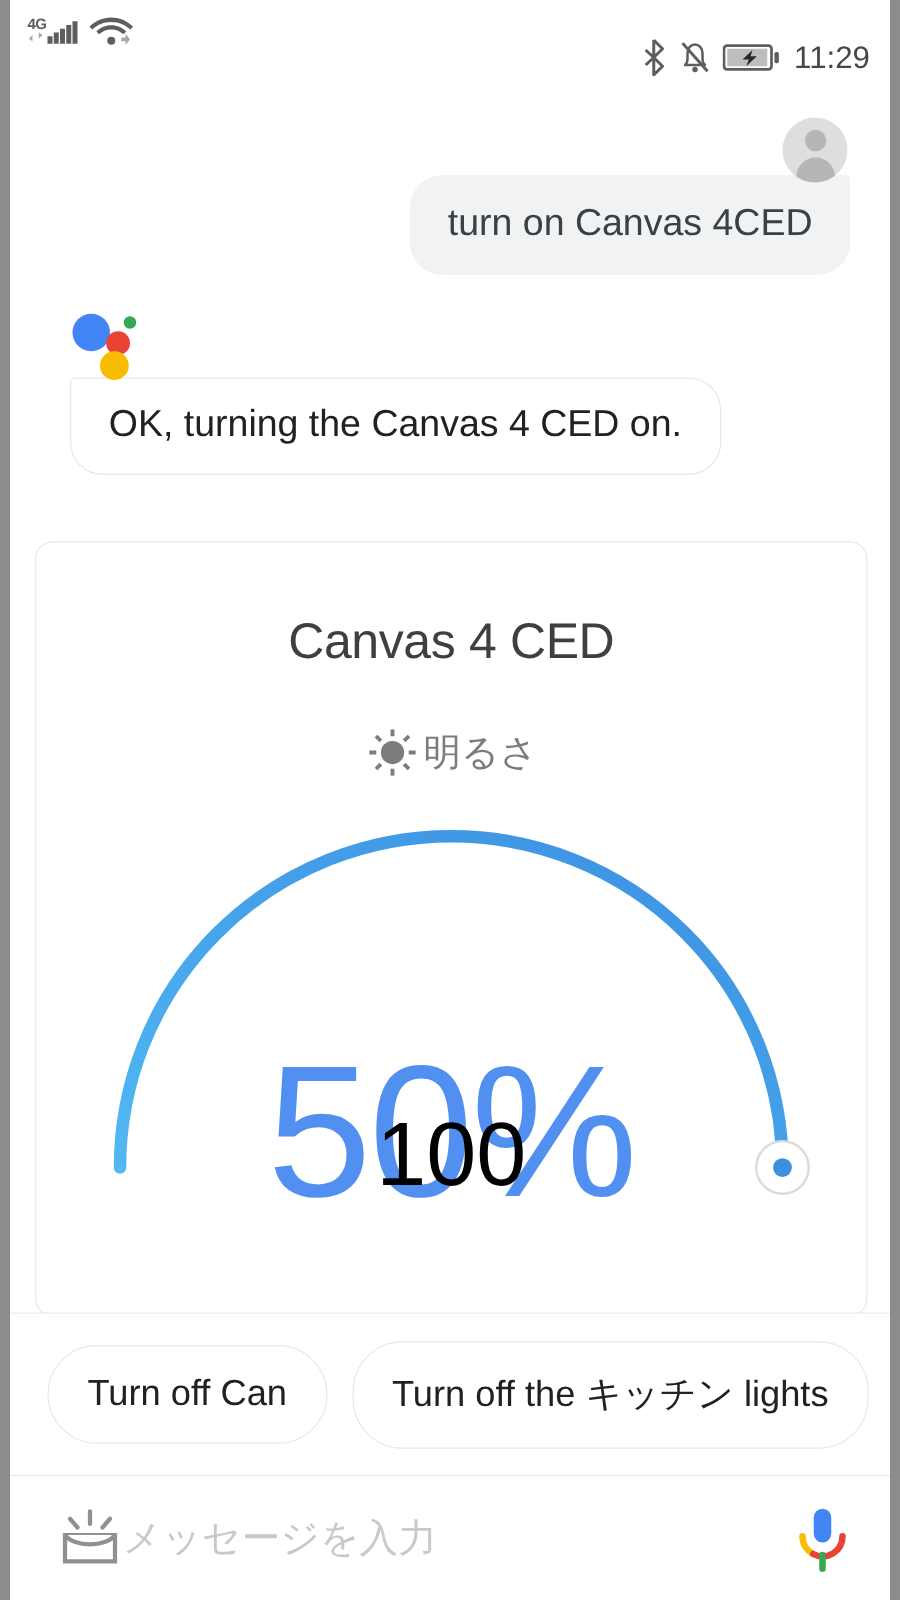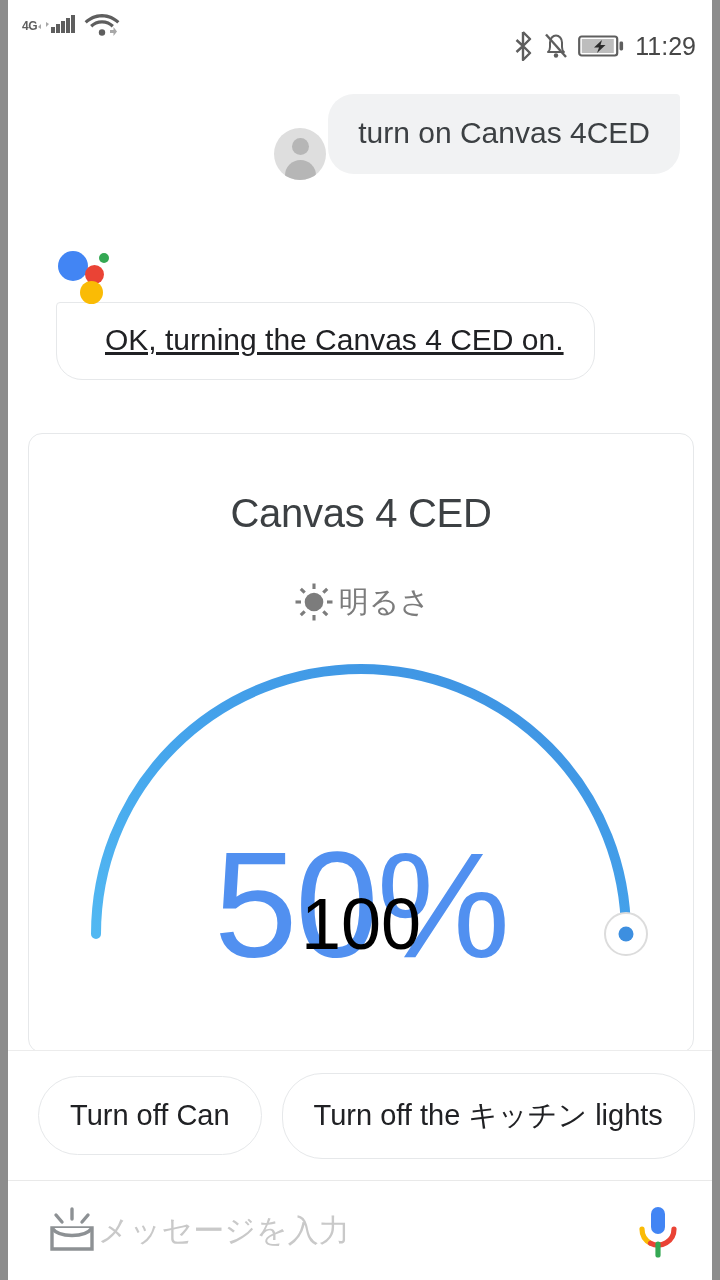--- a/index.html
+++ b/index.html
@@ -38,21 +38,21 @@
     align-items: center;
   }
   .status-right { gap: 9px; margin-top: 44px; }
   .net-cell {
     display: flex;
     align-items: flex-end;
     margin-right: 9px;
   }
   .net-labelstack {
     display: flex;
-    flex-direction: row;
+    flex-direction: column;
     align-items: flex-start;
     margin-right: 1px;
     margin-bottom: 1px;
   }
   .net-4g {
     font-size: 12px;
     font-weight: bold;
     color: #5e5e5e;
     line-height: 11px;
     letter-spacing: -0.5px;
@@ -84,20 +84,21 @@
   .conversation {
     position: absolute;
     top: 48px; left: 0; right: 0;
     bottom: 0;
   }
   .user-row {
     position: absolute;
     top: 46px;
     right: 32px;
     display: flex;
+    flex-direction: column;
     align-items: flex-end;
   }
   .avatar {
     width: 52px;
     height: 52px;
     border-radius: 50%;
     background: #dedede;
     position: relative;
     overflow: hidden;
     margin-right: 2px;
@@ -145,26 +146,25 @@
   .ga-logo .d { position: absolute; border-radius: 50%; }
   .ga-blue   { width: 30px; height: 30px; background: #4285f4; left: 0;    top: 3px; }
   .ga-red    { width: 19px; height: 19px; background: #ea4335; left: 27px; top: 17px; }
   .ga-green  { width: 10px; height: 10px; background: #34a853; left: 41px; top: 5px; }
   .ga-yellow { width: 23px; height: 23px; background: #fabb05; left: 22px; top: 33px; }
 
   .assistant-bubble {
     background: #ffffff;
     border: 1.5px solid #e6e8ea;
     border-radius: 4px 26px 26px 26px;
-    padding: 20px 30px 22px 48px;
+    padding: 20px 30px 22px 30px;
     font-size: 30px;
     color: #202124;
     display: inline-block;
     line-height: 34px;
-    text-decoration: underline;
   }
 
   
   .device-card {
     position: absolute;
     top: 385px;
     left: 20px;
     right: 18px;
     height: 620px;
     background: #ffffff;

